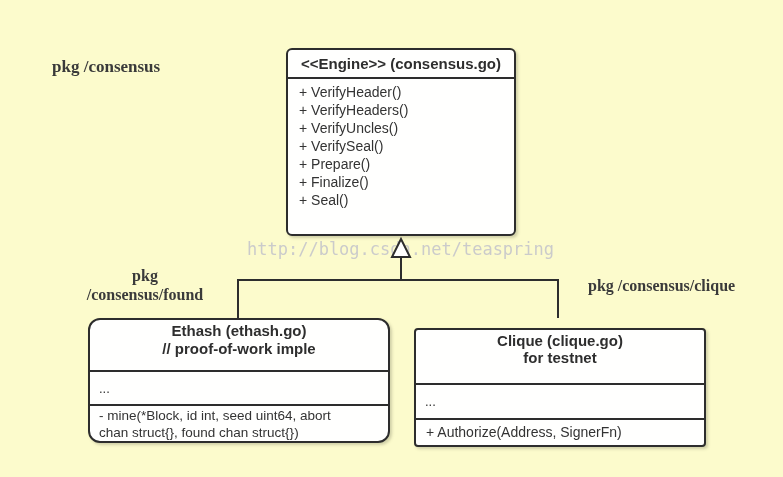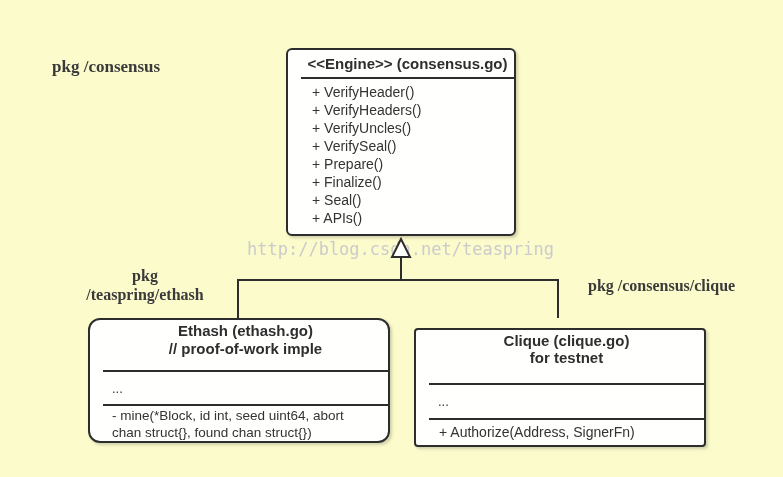--- a/index.html
+++ b/index.html
@@ -40,21 +40,20 @@
     top: 277px;
     font-size: 16px;
   }
   .class-box {
     position: absolute;
     background: var(--fill, #FFFFFE);
     border: 2px solid var(--line, #2D2D2D);
     border-radius: 6px;
     box-sizing: border-box;
     box-shadow: 2px 2px 3px rgba(80,80,60,0.25);
-    padding-left: 13px;
   }
   .engine-box {
     left: 286px;
     top: 48px;
     width: 230px;
     height: 188px;
   }
   .engine-title {
     height: 27px;
     line-height: 27px;
@@ -161,35 +160,34 @@
   <div class="class-box engine-box">
     <div class="engine-title">&lt;&lt;Engine&gt;&gt; (consensus.go)</div>
     <div class="engine-methods">
       <div class="method-line">+ VerifyHeader()</div>
       <div class="method-line">+ VerifyHeaders()</div>
       <div class="method-line">+ VerifyUncles()</div>
       <div class="method-line">+ VerifySeal()</div>
       <div class="method-line">+ Prepare()</div>
       <div class="method-line">+ Finalize()</div>
       <div class="method-line">+ Seal()</div>
-      <div class="method-line">+ APIs()</div>
     </div>
   </div>
 
   <div class="watermark-center">http://blog.csdn.net/teaspring</div>
 
   <svg class="connectors" width="783" height="477" viewBox="0 0 783 477">
     <line x1="401" y1="256" x2="401" y2="280" stroke="#2D2D2D" stroke-width="2"></line>
     <polyline points="238,318 238,280 558,280 558,318" fill="none" stroke="#2D2D2D" stroke-width="2"></polyline>
     <polygon points="401,239 392,257 410,257" fill="#FFFFFE" stroke="#2D2D2D" stroke-width="2"></polygon>
   </svg>
 
   <div class="pkg-label pkg-ethash">
     <div>pkg</div>
-    <div>/teaspring/ethash</div>
+    <div>/consensus/found</div>
   </div>
 
   <div class="pkg-label pkg-clique">pkg /consensus/clique</div>
 
   <div class="class-box child-box ethash-box">
     <div class="child-title">
       <div>Ethash (ethash.go)</div>
       <div>// proof-of-work imple</div>
     </div>
     <div class="child-fields">...</div>

